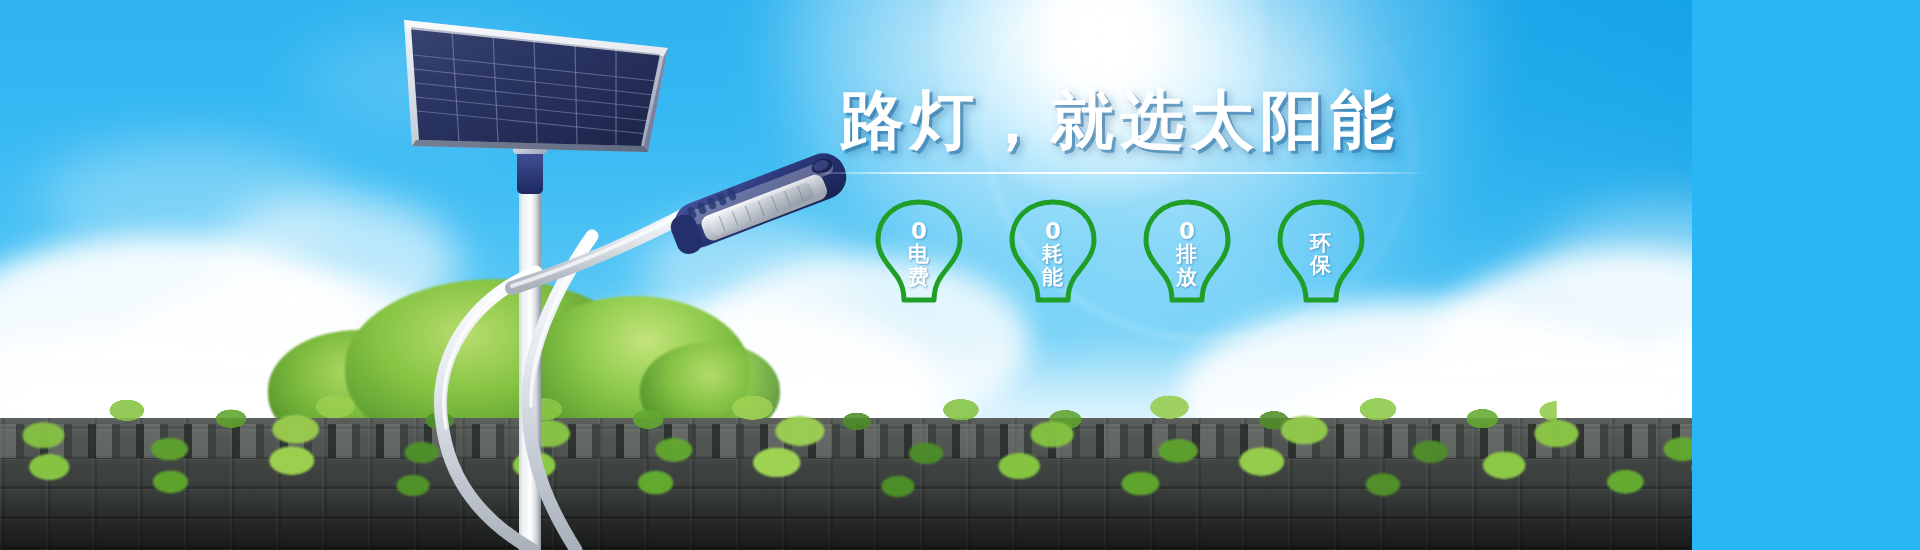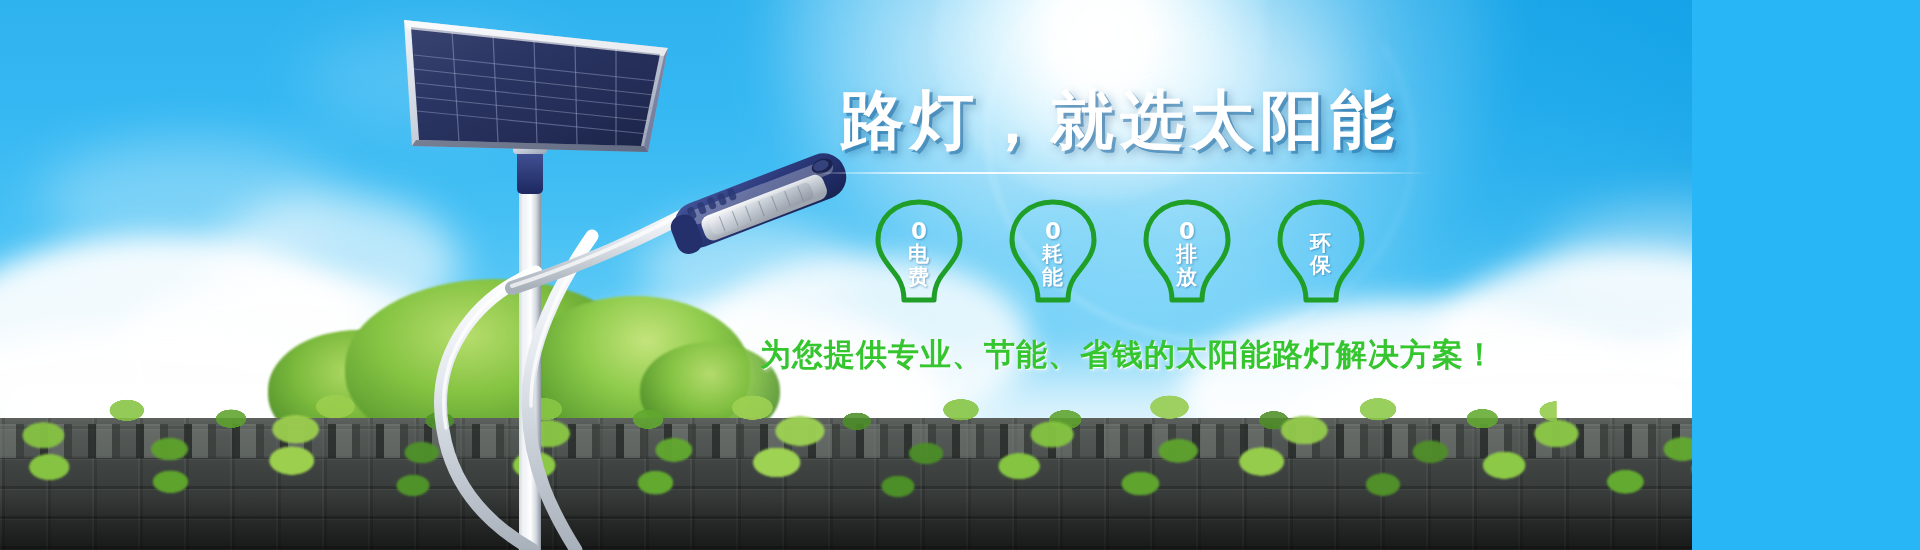--- a/index.html
+++ b/index.html
@@ -507,17 +507,16 @@
           <div class="badge-zero"></div>
           <div class="badge-label">
             <span>环</span>
             <span>保</span>
           </div>
         </div>
       </div>
 
     </div>
 
-    <div class="subtitle">为您提供专业、节能、省钱的太阳能路灯解决方案！</div>
 
   </div>
 
 </div>
 
 </body></html>

